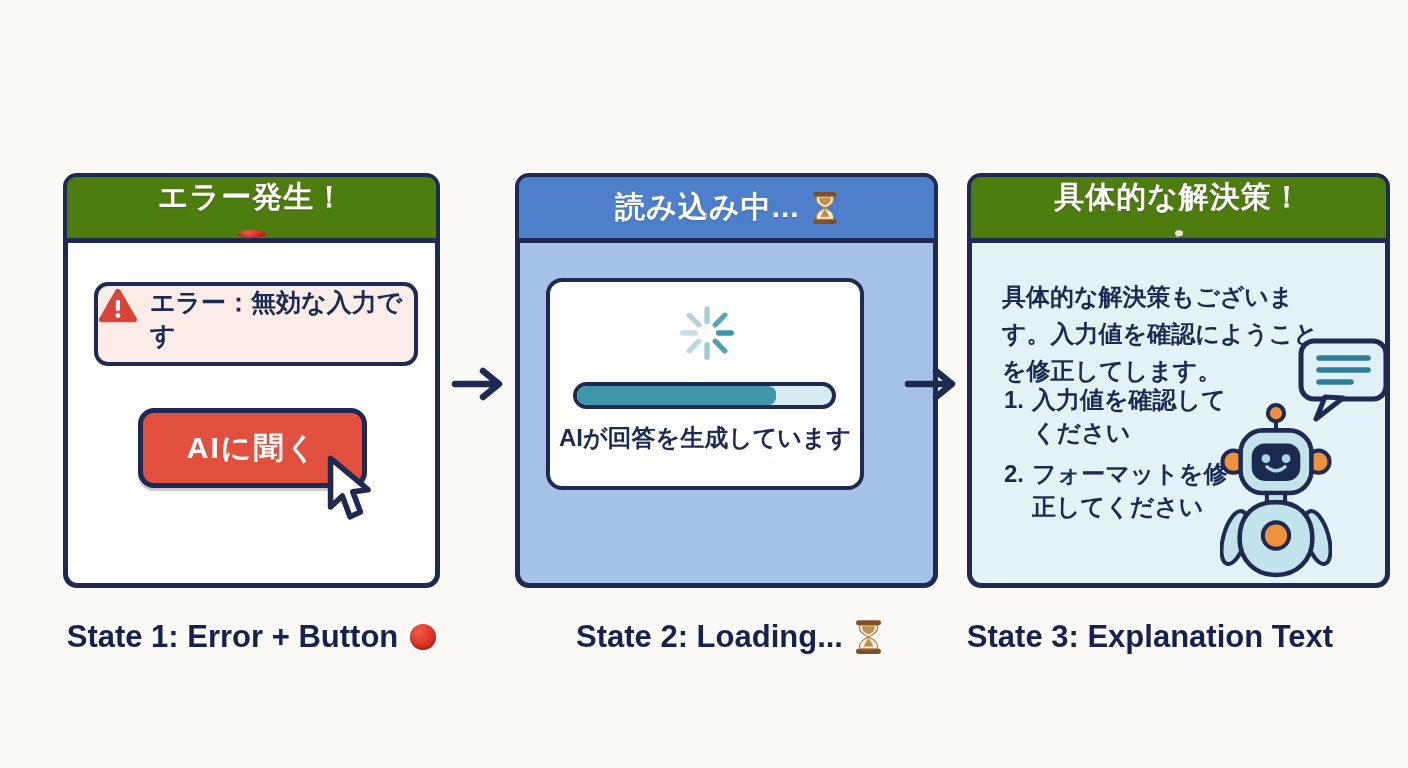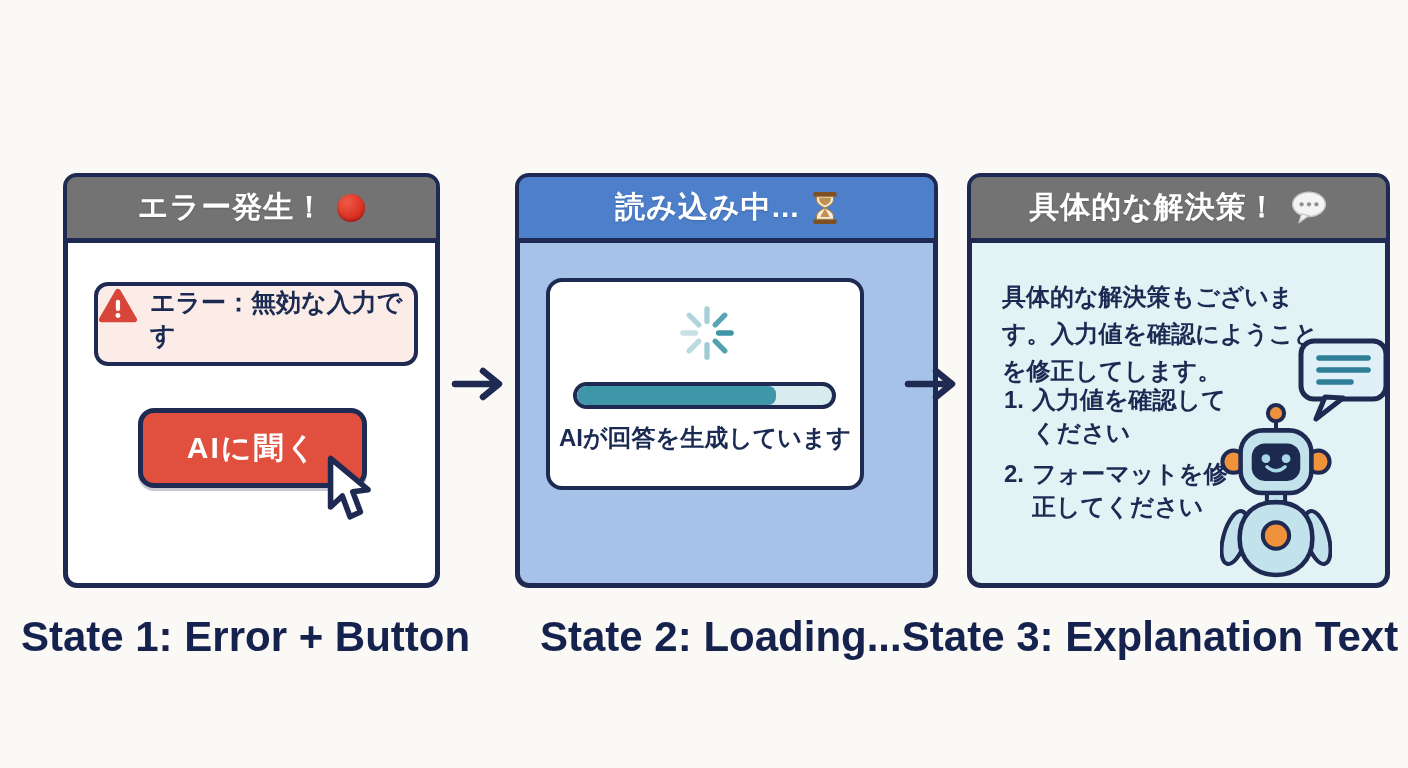--- a/index.html
+++ b/index.html
@@ -24,21 +24,21 @@
   .card-3 { left:967px; background:#e3f2f4; }
 
   .card-header {
     position:absolute; left:-1px; top:-1px; right:-1px; height:66px;
     border-bottom:5px solid #1f2a52;
     border-radius:9px 9px 0 0;
     display:flex; align-items:center; justify-content:center; gap:12px;
     color:#ffffff; font-size:30px; font-weight:bold; letter-spacing:1px;
     text-shadow:0 1px 2px rgba(0,0,0,0.18);
   }
-  .hd-teal { background:#737373; }
+  .hd-teal { background:#4d7c0f;flex-direction:column; }
   .hd-blue { background:#4d7fca; }
 
   
   .red-dot {
     display:inline-block; width:28px; height:28px; border-radius:50%;
     background:radial-gradient(circle at 35% 30%, #f05a47, #d6281c 72%);
     box-shadow:inset 0 -2px 3px rgba(0,0,0,0.25);
   }
   .cap-dot { width:26px; height:26px; }
 
@@ -91,21 +91,21 @@
 
   
   .flow-arrow { position:absolute; top:363px; width:58px; height:42px; }
   .arrow-1 { left:450px; }
   .arrow-2 { left:903px; }
 
   
   .caption {
     position:absolute; top:616px; height:42px;
     display:flex; align-items:center; justify-content:center; gap:12px;
-    font-size:42px; font-weight:bold; color:#15224d; white-space:nowrap;
+    font-size:31px; font-weight:bold; color:#15224d; white-space:nowrap;
   }
   .caption-1 { left:63px;  width:377px; }
   .caption-2 { left:540px; width:378px; }
   .caption-3 { left:967px; width:378px; }
 </style>
 </head>
 <body>
 
 <div class="canvas">
 

